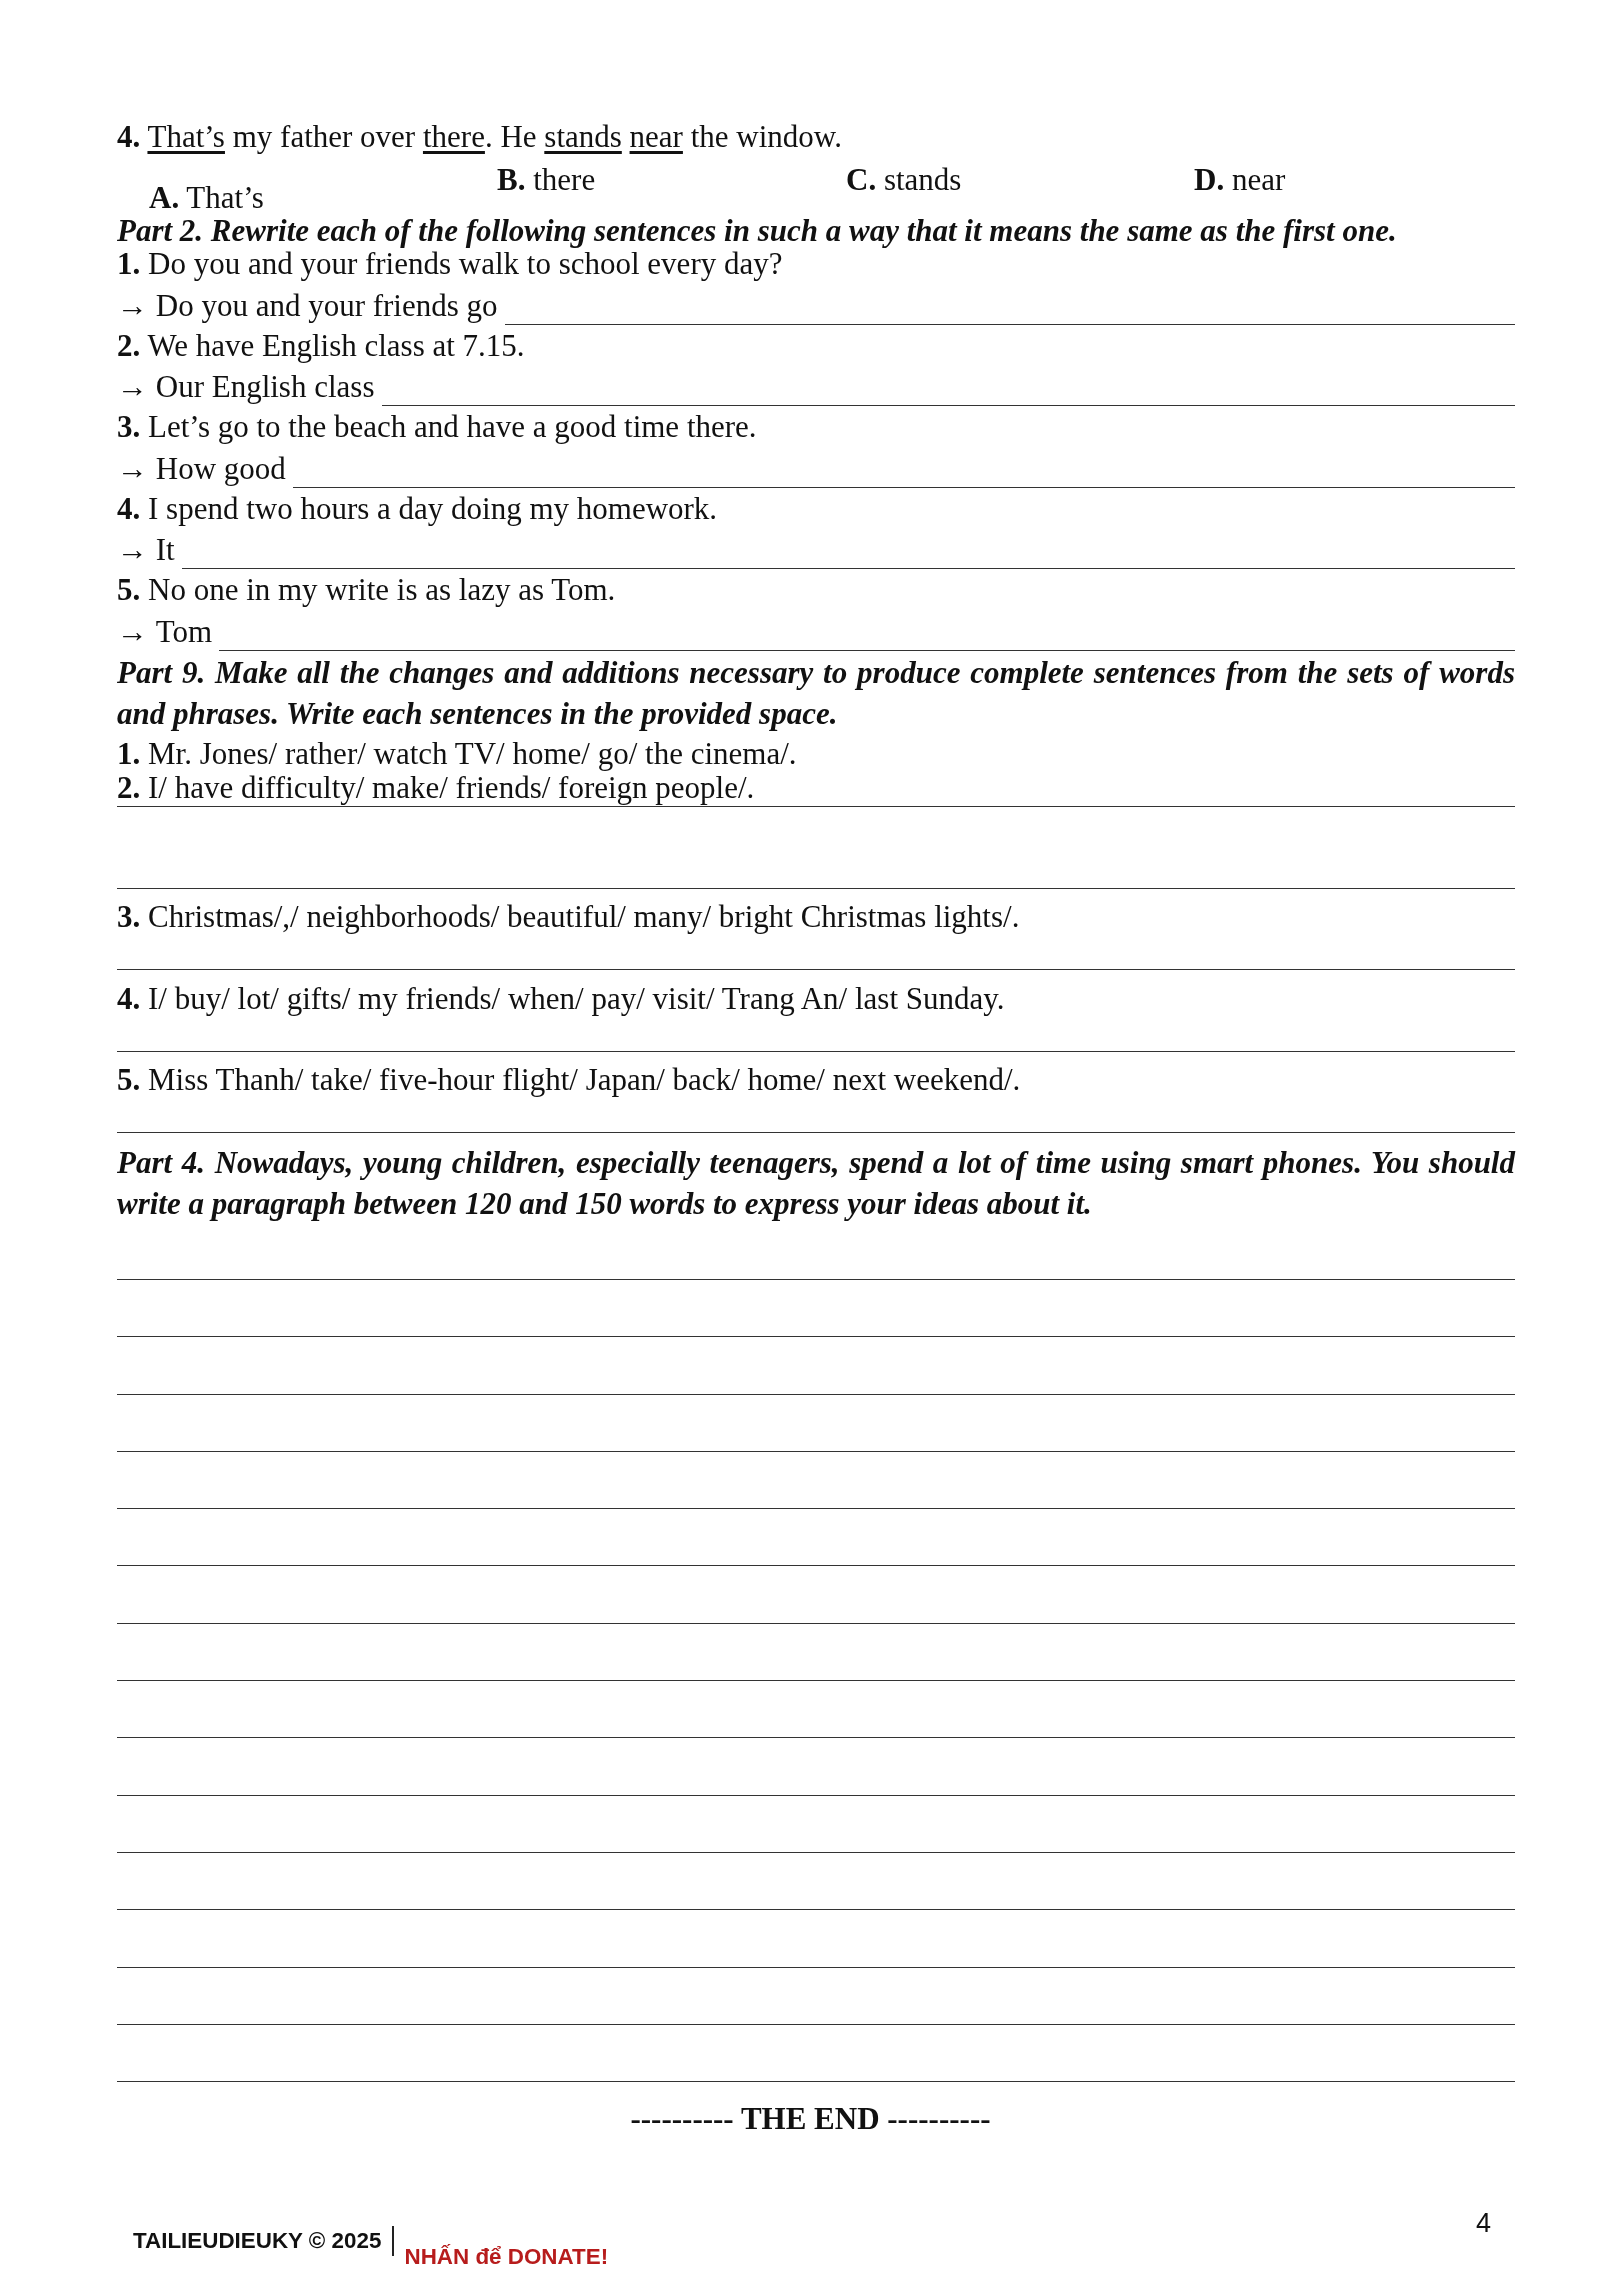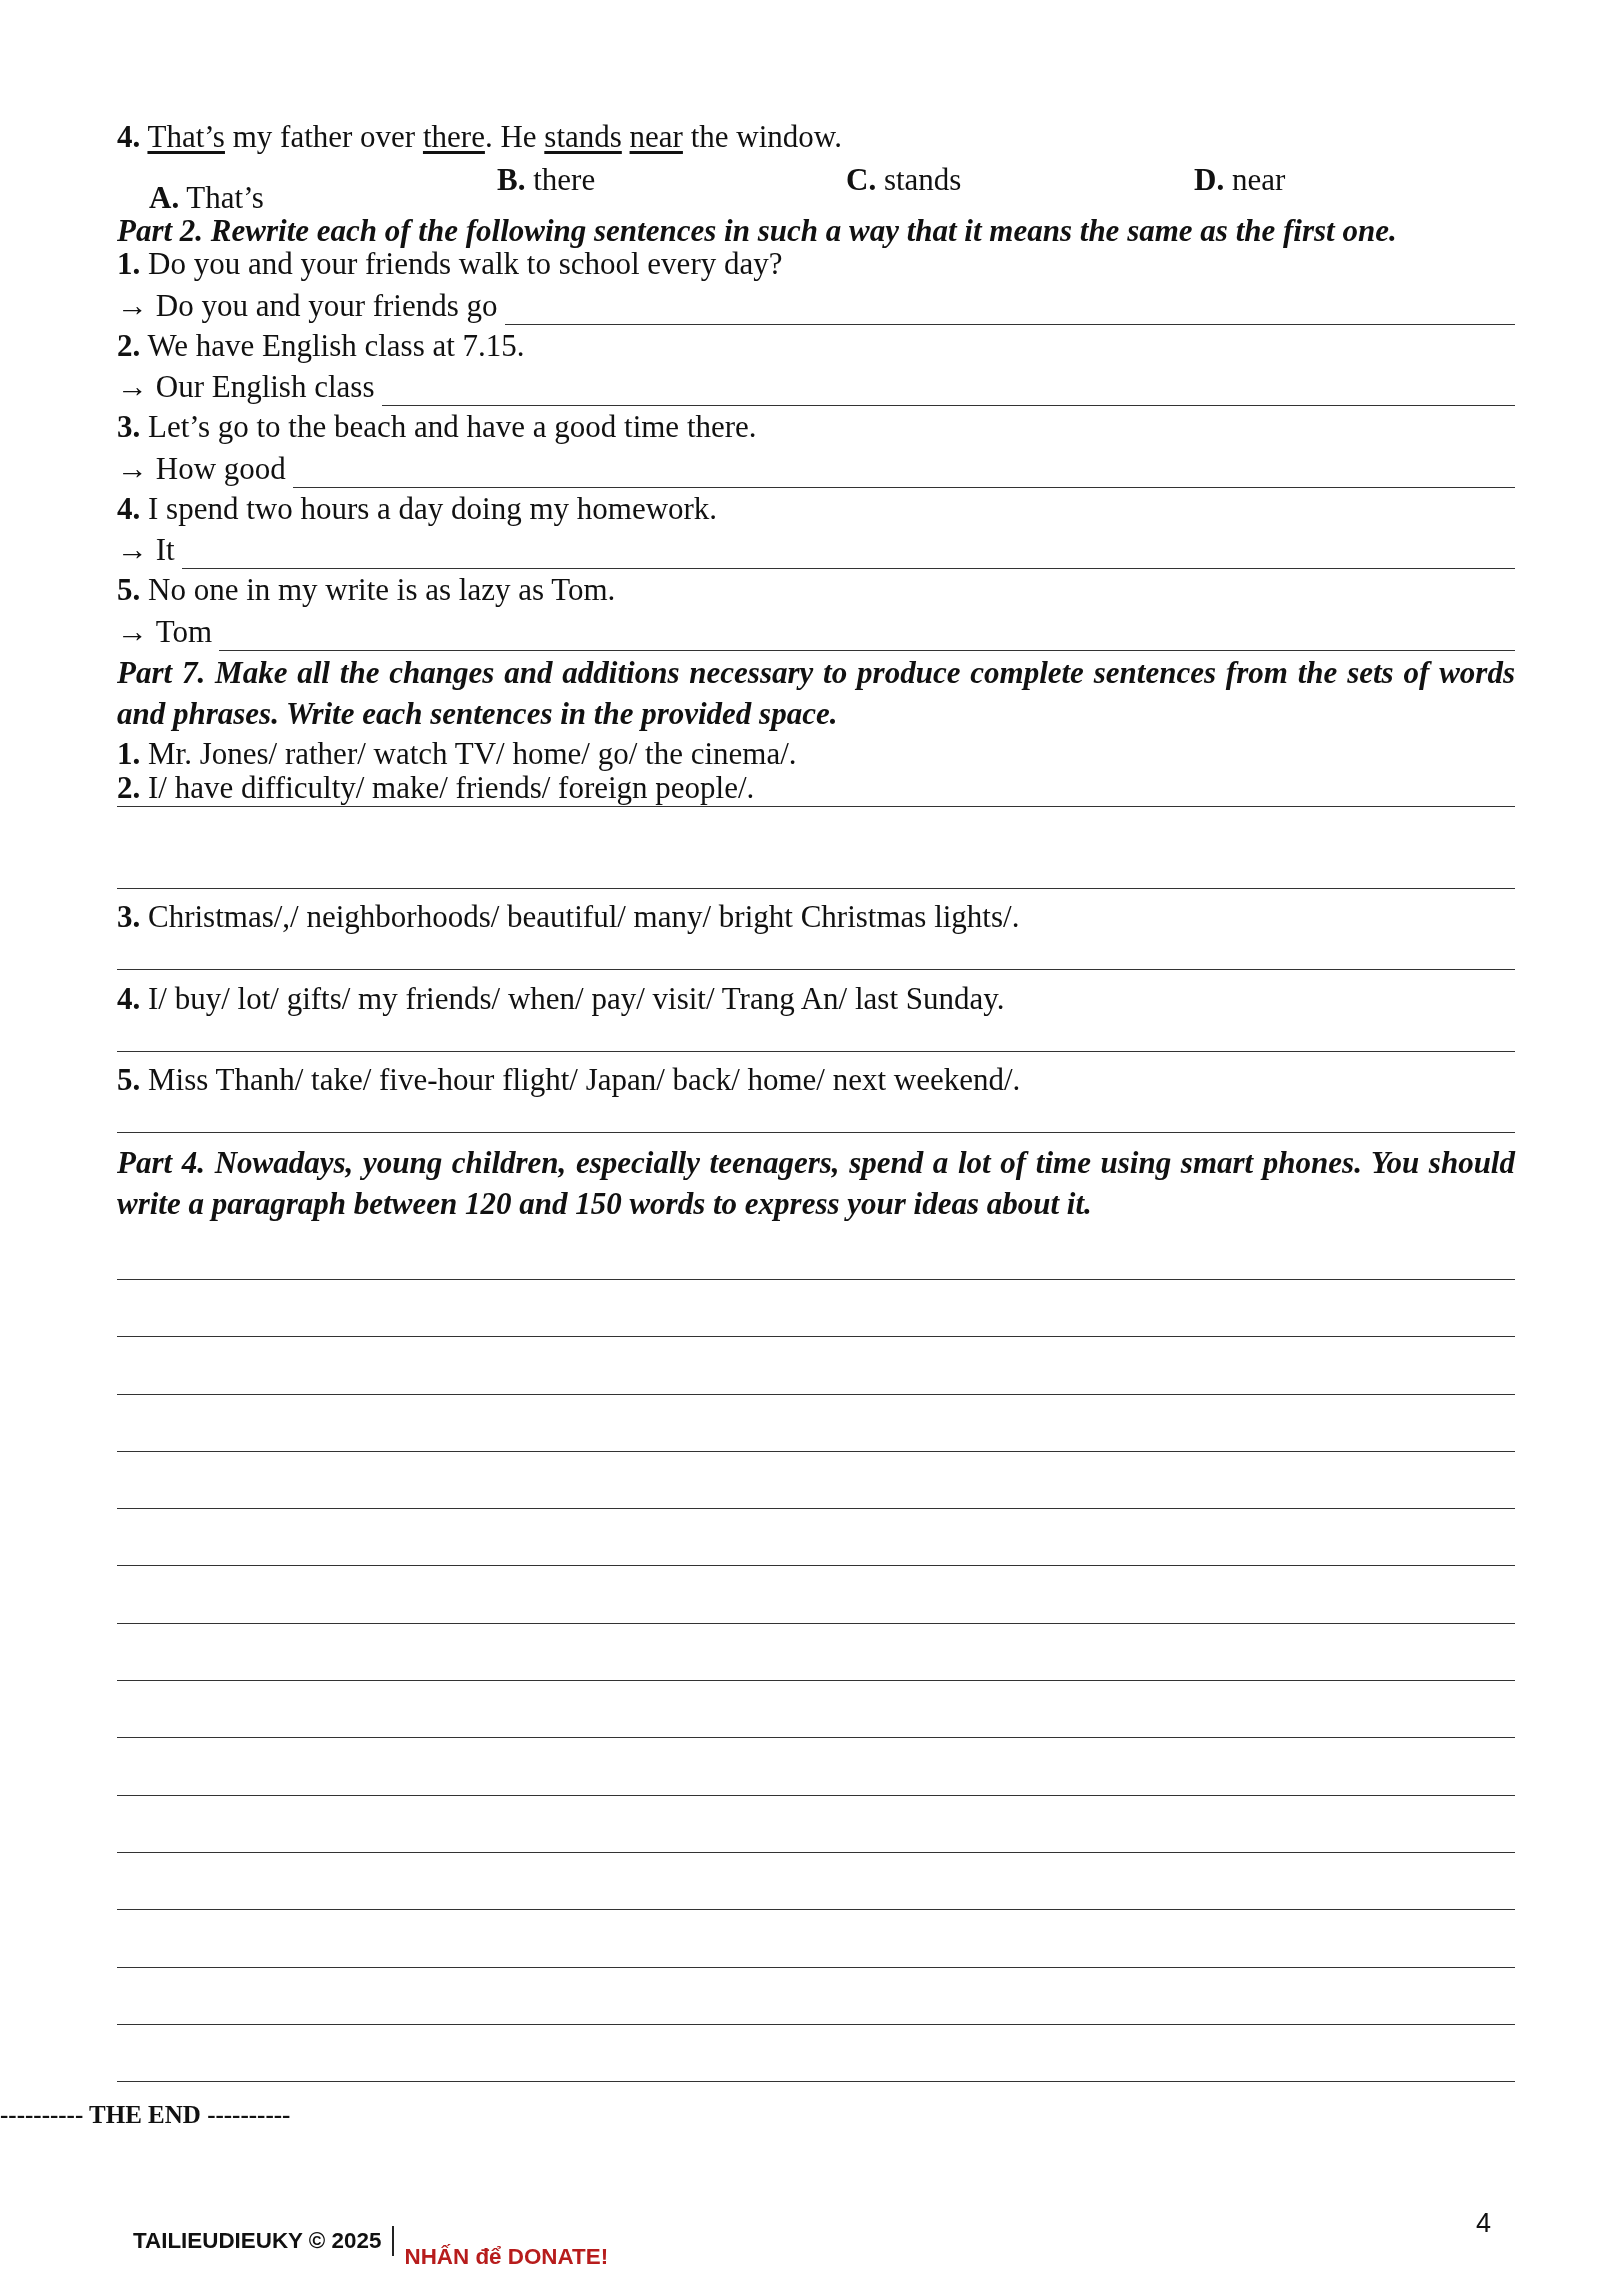--- a/index.html
+++ b/index.html
@@ -6,21 +6,21 @@
   body { width:1621px; height:2293px; position:relative; overflow:hidden;
          font-family:"Liberation Serif", serif; color:#111; font-size:31px; }
   .row { position:absolute; left:117px; right:106px; white-space:nowrap; line-height:39px; }
   .b { font-weight:bold; }
   .u { text-decoration:underline; text-underline-offset:3.6px; }
   .part { font-weight:bold; font-style:italic; white-space:normal; text-align:justify; }
   .opt { position:absolute; top:0; }
   .fill { display:flex; align-items:flex-end; }
   .fill .blank { flex:1; border-bottom:1.8px solid #333; height:30px; margin-left:7.2px; }
   .line { position:absolute; left:117px; right:106px; border-top:1.8px solid #333; height:0; }
-  .end { position:absolute; left:0; right:0; text-align:left; font-weight:bold; font-size:25px; }
+  .end { position:absolute; left:0; right:0; text-align:center; font-weight:bold; font-size:31px; }
   .footer { position:absolute; left:133px; top:2212px; font-family:"Liberation Sans", sans-serif;
             font-weight:bold; font-size:22.4px; display:flex; align-items:center; }
   .footer .sep { width:1.8px; height:30px; background:#222; margin:0 10.7px; }
   .footer .donate { color:#b71c1c;margin-top:32px; }
   .pagenum { position:absolute; left:1476px; top:2208px; font-family:"Liberation Sans", sans-serif; font-size:27px; }
 </style>
 </head>
 <body>
 
 <div class="row" style="top:117px;">
@@ -44,21 +44,21 @@
 
 <div class="row" style="top:407px;"><span class="b">3.</span> <span>Let’s go to the beach and have a good time there.</span></div>
 <div class="row fill" style="top:449px;"><span>→</span>&nbsp;<span>How good</span><span class="blank"></span></div>
 
 <div class="row" style="top:489px;"><span class="b">4.</span> <span>I spend two hours a day doing my homework.</span></div>
 <div class="row fill" style="top:530px;"><span>→</span>&nbsp;<span>It</span><span class="blank"></span></div>
 
 <div class="row" style="top:570px;"><span class="b">5.</span> <span>No one in my write is as lazy as Tom.</span></div>
 <div class="row fill" style="top:612px;"><span>→</span>&nbsp;<span>Tom</span><span class="blank"></span></div>
 
-<div class="row part" style="top:652px; line-height:41px;">Part 7. Make all the changes and additions necessary to produce complete sentences from the sets of words and phrases. Write each sentences in the provided space.</div>
+<div class="row part" style="top:652px; line-height:41px;">Part 9. Make all the changes and additions necessary to produce complete sentences from the sets of words and phrases. Write each sentences in the provided space.</div>
 
 <div class="row" style="top:734px;"><span class="b">1.</span> <span>Mr. Jones/ rather/ watch TV/ home/ go/ the cinema/.</span></div>
 <div class="line" style="top:806px;"></div>
 <div class="row" style="top:768px;"><span class="b">2.</span> <span>I/ have difficulty/ make/ friends/ foreign people/.</span></div>
 <div class="line" style="top:888px;"></div>
 <div class="row" style="top:897px;"><span class="b">3.</span> <span>Christmas/,/ neighborhoods/ beautiful/ many/ bright Christmas lights/.</span></div>
 <div class="line" style="top:969px;"></div>
 <div class="row" style="top:979px;"><span class="b">4.</span> <span>I/ buy/ lot/ gifts/ my friends/ when/ pay/ visit/ Trang An/ last Sunday.</span></div>
 <div class="line" style="top:1051px;"></div>
 <div class="row" style="top:1060px;"><span class="b">5.</span> <span>Miss Thanh/ take/ five-hour flight/ Japan/ back/ home/ next weekend/.</span></div>

